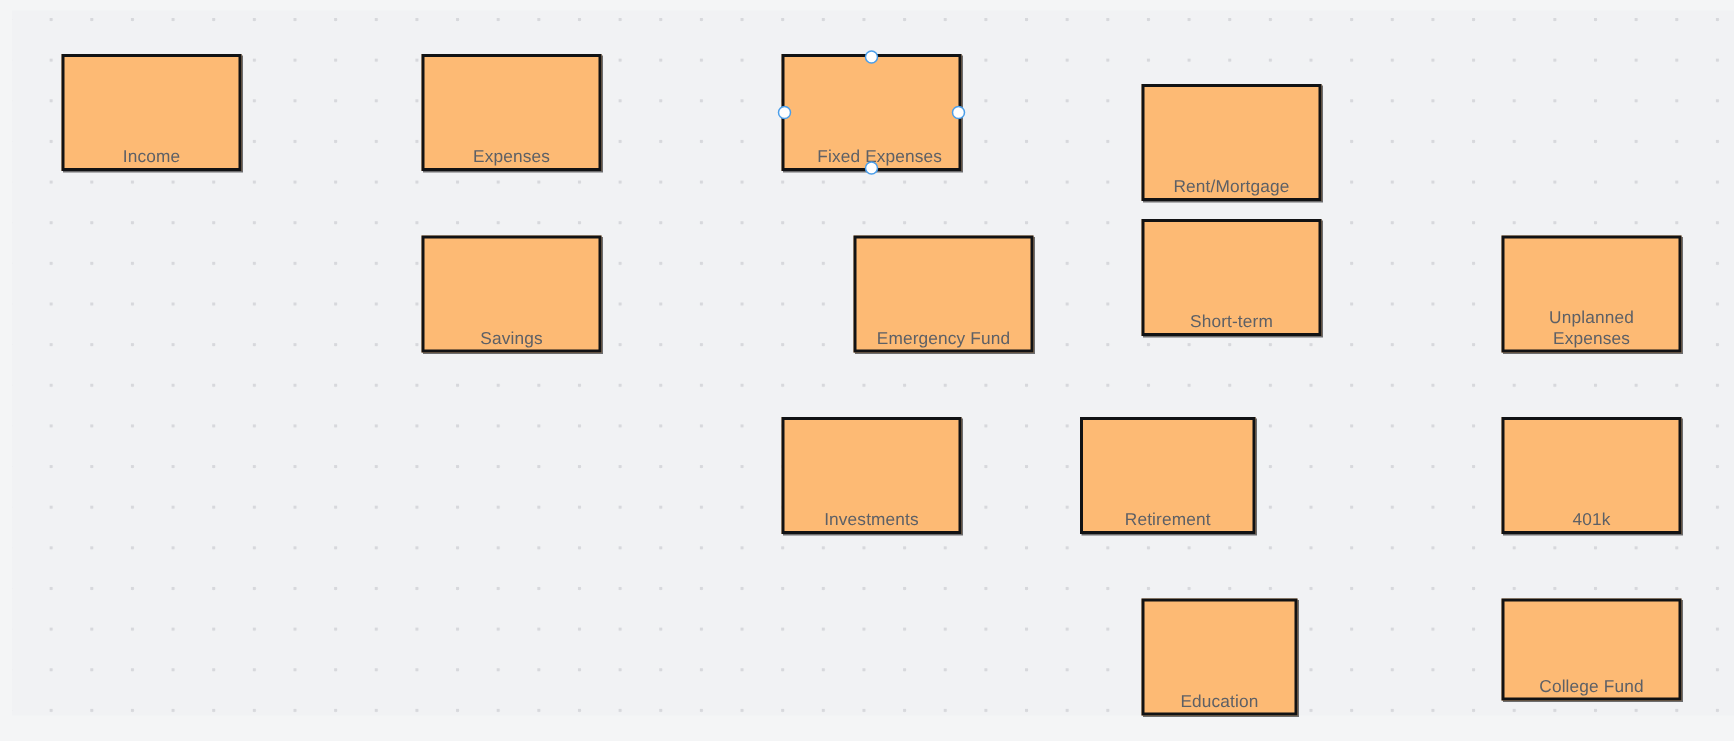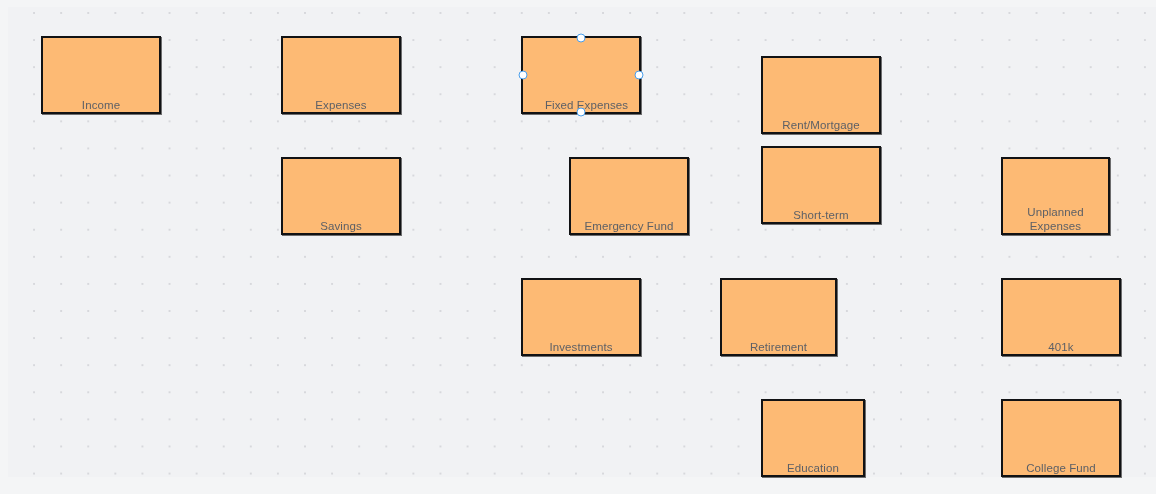--- a/index.html
+++ b/index.html
@@ -165,34 +165,34 @@
       </div>
       <div class="flow-node" style="left: 281px; top: 157px; width: 120px; height: 78px;">
         <span class="node-label">Savings</span>
       </div>
       <div class="flow-node" style="left: 521px; top: 157px; width: 120px; height: 78px; margin-left: 48px;">
         <span class="node-label">Emergency Fund</span>
       </div>
       <div class="flow-node" style="left: 761px; top: 146px; width: 120px; height: 78px;">
         <span class="node-label">Short-term</span>
       </div>
-      <div class="flow-node" style="left: 1001px; top: 157px; width: 109px; height: 78px;">
+      <div class="flow-node" style="left: 1001px; top: 157px; width: 120px; height: 78px;">
         <span class="node-label">Unplanned
 Expenses</span>
       </div>
       <div class="flow-node" style="left: 521px; top: 278px; width: 120px; height: 78px;">
         <span class="node-label">Investments</span>
       </div>
       <div class="flow-node" style="left: 720px; top: 278px; width: 117px; height: 78px;">
         <span class="node-label">Retirement</span>
       </div>
       <div class="flow-node" style="left: 1001px; top: 278px; width: 120px; height: 78px;">
         <span class="node-label">401k</span>
       </div>
       <div class="flow-node" style="left: 761px; top: 399px; width: 104px; height: 78px;">
         <span class="node-label">Education</span>
       </div>
-      <div class="flow-node" style="left: 1001px; top: 399px; width: 120px; height: 78px;">
+      <div class="flow-node" style="left: 1001px; top: 399px; width: 120px; height: 68px;">
         <span class="node-label">College Fund</span>
       </div>
     </div>
 
 </div>
 
 </body></html>

